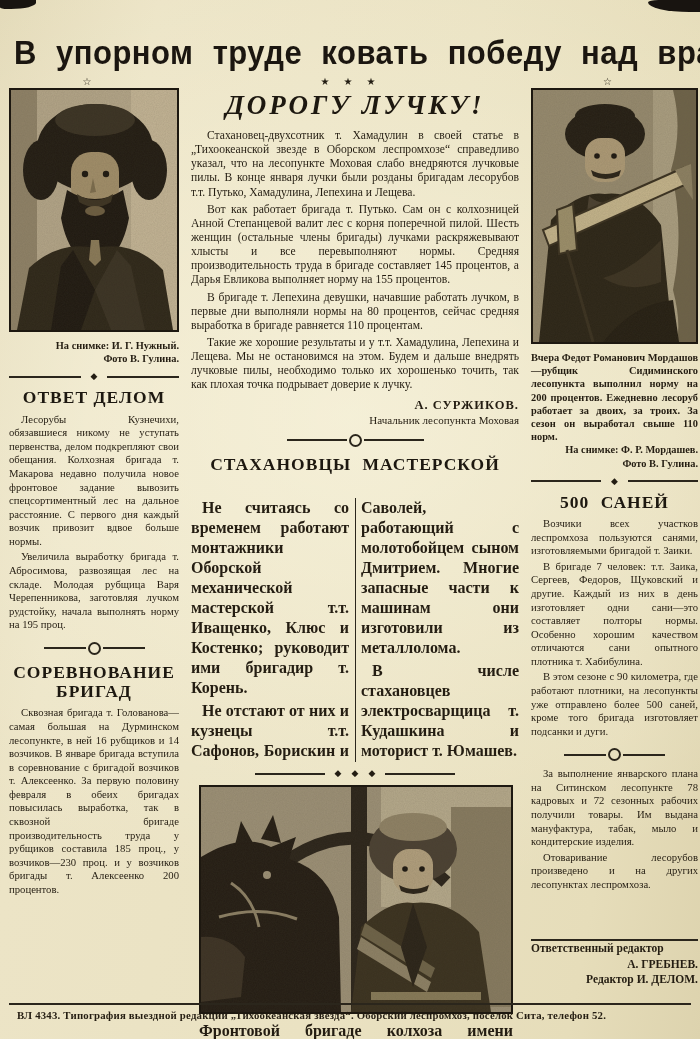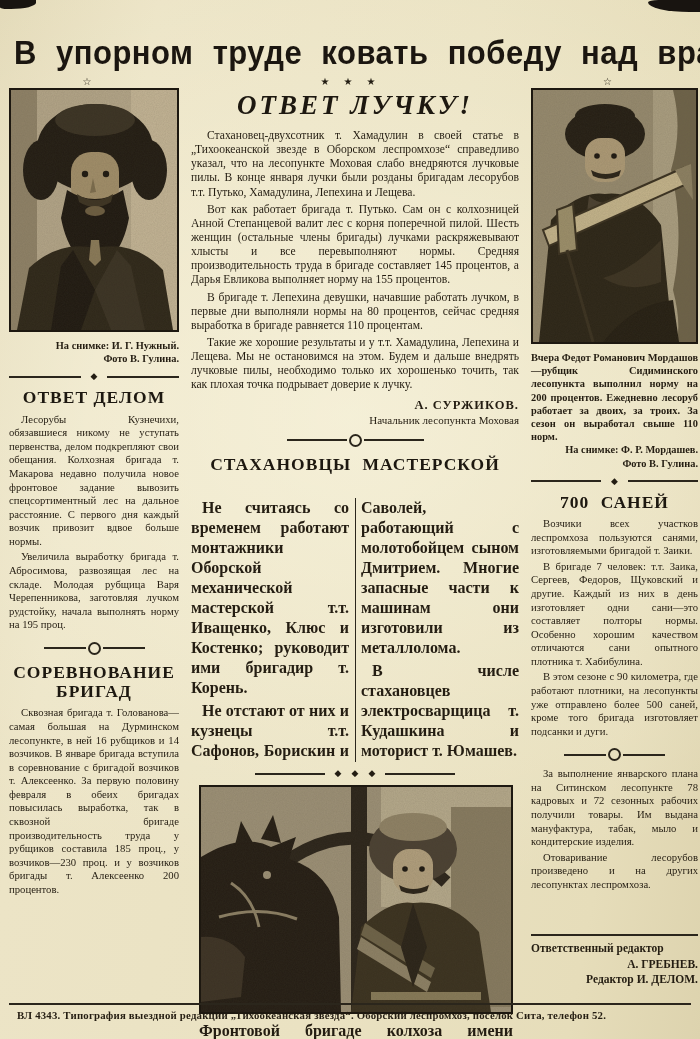--- a/index.html
+++ b/index.html
@@ -58,21 +58,21 @@
   }
   .sig{ text-align:right;font-weight:700;font-size:12.5px;margin-top:2px;letter-spacing:1px;}
   .sig-role{text-align:right;font-size:11px;margin-top:1px;}
 
   .twocol{
     column-count:2;column-gap:12px;column-rule:1.5px solid #2b261c;
     font-size:16px;line-height:1.25;text-align:justify;margin-top:19px;font-weight:bold;
   }
   .twocol p{margin:0 0 3px;text-indent:11px;}
 
-  .editors{border-top:2px solid #2b261c;margin-top:8px;padding-top:5px;font-weight:700;font-size:11.5px;line-height:1.35;}
+  .editors{border-top:2px solid #2b261c;margin-top:8px;font-weight:700;font-size:11.5px;line-height:1.35;}
   .editors .r{text-align:right;}
   .footer{
     position:absolute;left:9px;right:9px;bottom:18px;border-top:2px solid #2b261c;
     padding:4px 0 0 8px;font-size:10.8px;font-weight:700;letter-spacing:.2px;color:#241d12;
   }
   .spacer{flex:1;}
 </style>
 </head>
 <body>
 
@@ -150,21 +150,21 @@
         <p>Сквозная бригада т. Голованова—самая большая на Дурминском лесопункте, в ней 16 рубщиков и 14 возчиков. В январе бригада вступила в соревнование с бригадой возчиков т. Алексеенко. За первую половину февраля в обеих бригадах повысилась выработка, так в сквозной бригаде производительность труда у рубщиков составила 185 проц., у возчиков—230 проц. и у возчиков бригады т. Алексеенко 200 процентов.</p>
       </div>
     </div>
 
     <div class="vrule"></div>
 
     <div class="col mid">
       <div class="starline">
         <span>★</span><span>★</span><span>★</span>
       </div>
-      <div class="mid-title">ОТВЕТ ЛУЧКУ!</div>
+      <div class="mid-title">ДОРОГУ ЛУЧКУ!</div>
 
       <div class="body-mid">
         <p>Стахановец-двухсотник т. Хамадулин в своей статье в „Тихоокеанской звезде в Оборском леспромхозе“ справедливо указал, что на лесопункте Моховая слабо внедряются лучковые пилы. В конце января лучки были розданы бригадам лесорубов т.т. Путько, Хамадулина, Лепехина и Лещева.</p>
         <p>Вот как работает бригада т. Путько. Сам он с колхозницей Анной Степанцевой валит лес с корня поперечной пилой. Шесть женщин (остальные члены бригады) лучками раскряжевывают хлысты и все перевыполняют нормы. Средняя производительность труда в бригаде составляет 145 процентов, а Дарья Евликова выполняет норму на 155 процентов.</p>
         <p>В бригаде т. Лепехина девушки, начавшие работать лучком, в первые дни выполняли нормы на 80 процентов, сейчас средняя выработка в бригаде равняется 110 процентам.</p>
         <p>Такие же хорошие результаты и у т.т. Хамадулина, Лепехина и Лещева. Мы не остановимся на этом. Будем и дальше внедрять лучковые пилы, необходимо только их хорошенько точить, так как плохая точка подрывает доверие к лучку.</p>
       </div>
       <div class="sig">А. СУРЖИКОВ.</div>
       <div class="sig-role">Начальник лесопункта Моховая</div>
 
@@ -266,21 +266,21 @@
         <div class="na-snimke">На снимке: Ф. Р. Мордашев.</div>
         <div class="credit">Фото В. Гулина.</div>
       </div>
 
       <div class="divider-diamond">
         <div class="line"></div>
           <span class="dm">◆</span>
           <div class="line"></div>
       </div>
 
-      <h2 class="sec wide">700 САНЕЙ</h2>
+      <h2 class="sec wide">500 САНЕЙ</h2>
       <div class="body-sm">
         <p>Возчики всех участков леспромхоза пользуются санями, изготовляемыми бригадой т. Заики.</p>
         <p>В бригаде 7 человек: т.т. Заика, Сергеев, Федоров, Щуковский и другие. Каждый из них в день изготовляет одни сани—это составляет полторы нормы. Особенно хорошим качеством отличаются сани опытного плотника т. Хабибулина.</p>
         <p>В этом сезоне с 90 километра, где работают плотники, на лесопункты уже отправлено более 500 саней, кроме того бригада изготовляет подсанки и дуги.</p>
       </div>
 
       <div class="divider-o">
         <div class="line"></div>
           <div class="circ"></div>
           <div class="line"></div>

